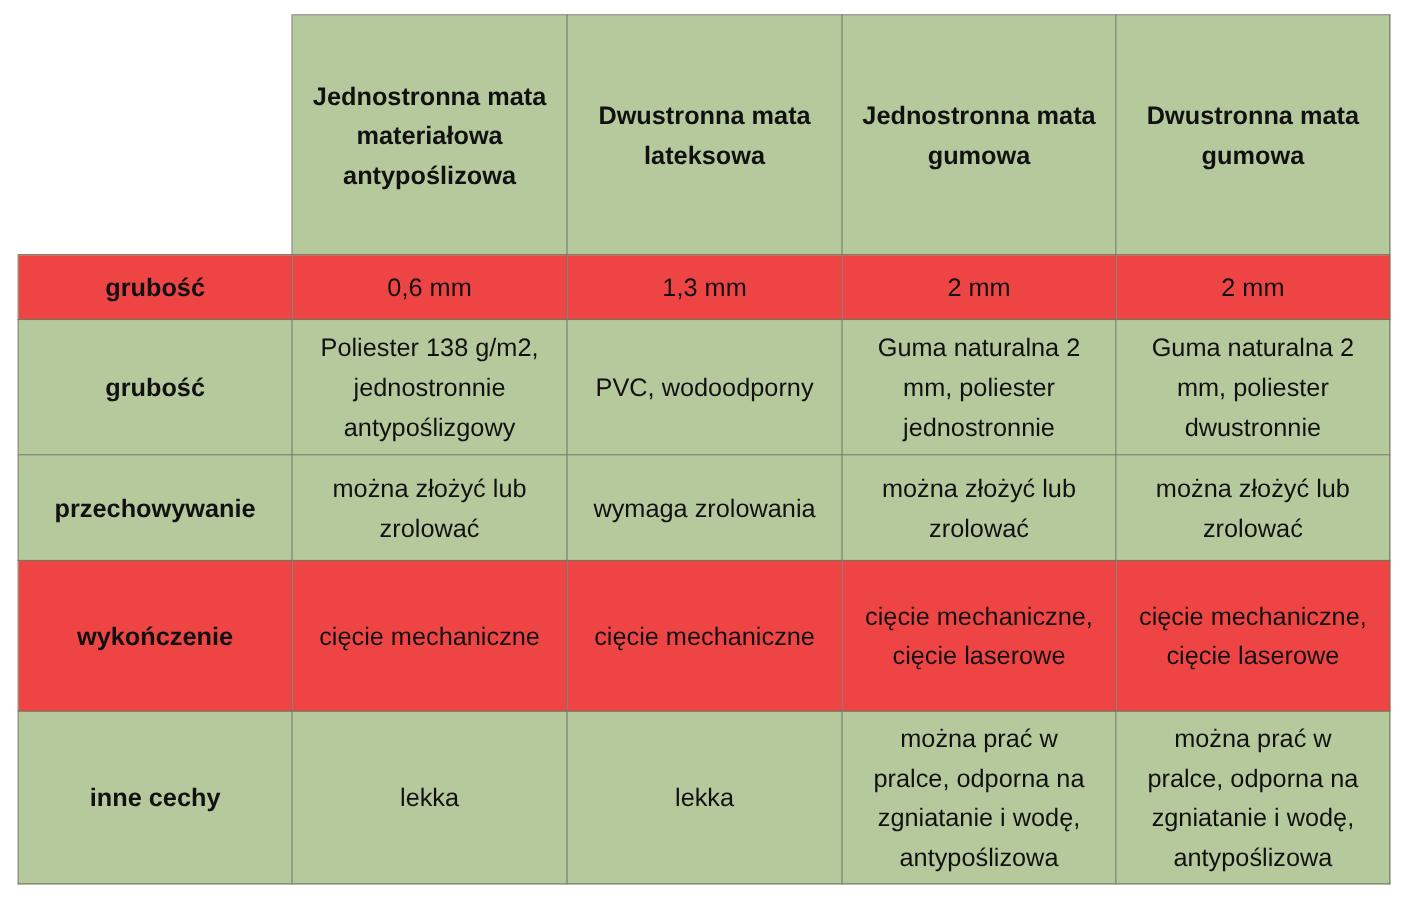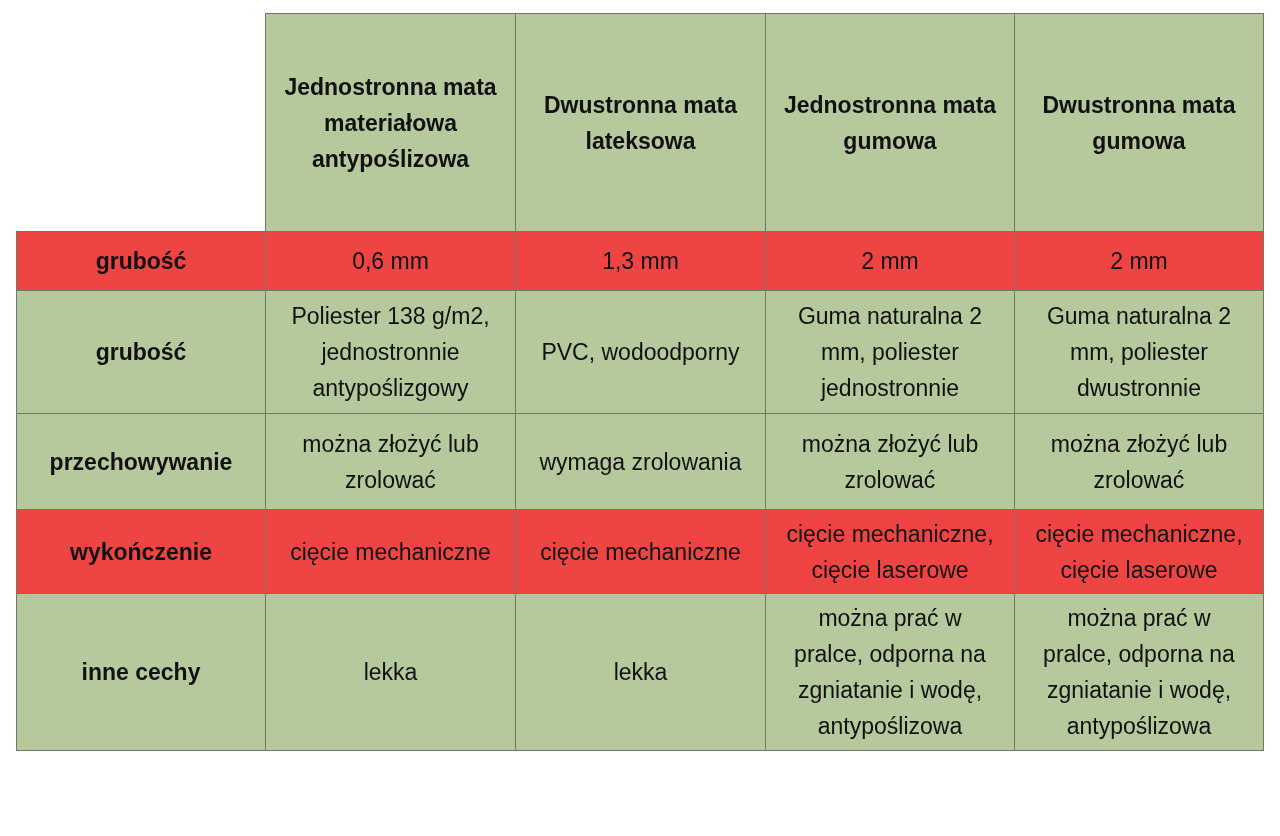--- a/index.html
+++ b/index.html
@@ -103,21 +103,21 @@
         </td>
       <td>
           <span class="cell-text">można złożyć lub
 zrolować</span>
         </td>
       <td>
           <span class="cell-text">można złożyć lub
 zrolować</span>
         </td>
     </tr>
-    <tr class="light" style="height:84px">
+    <tr class="light" style="height:137px">
       <td class="rowhead">
           <span class="cell-text">wykończenie</span>
         </td>
       <td>
           <span class="cell-text">cięcie mechaniczne</span>
         </td>
       <td>
           <span class="cell-text">cięcie mechaniczne</span>
         </td>
       <td>

